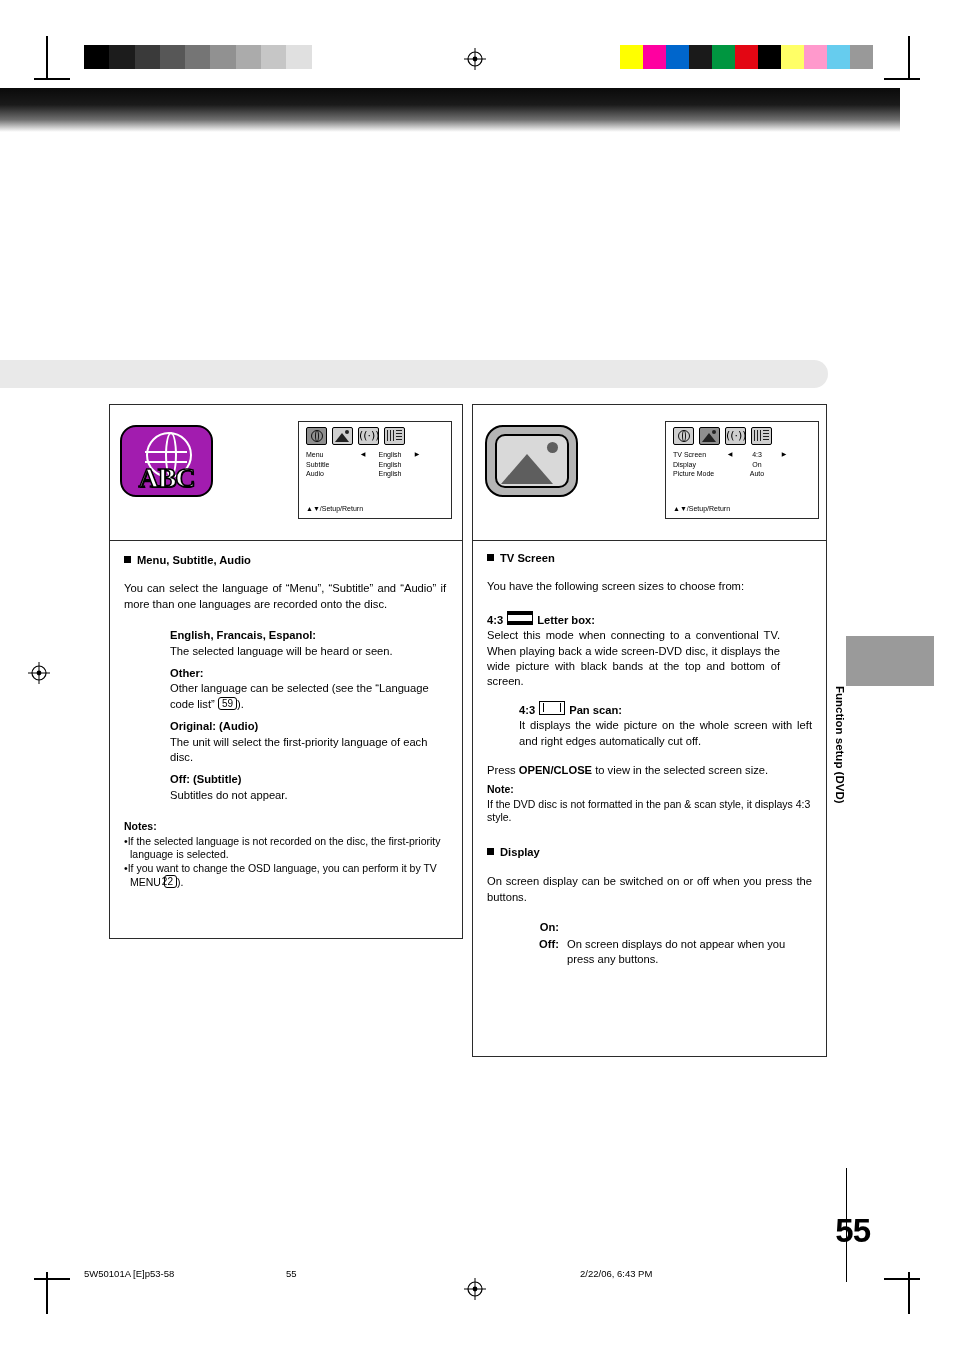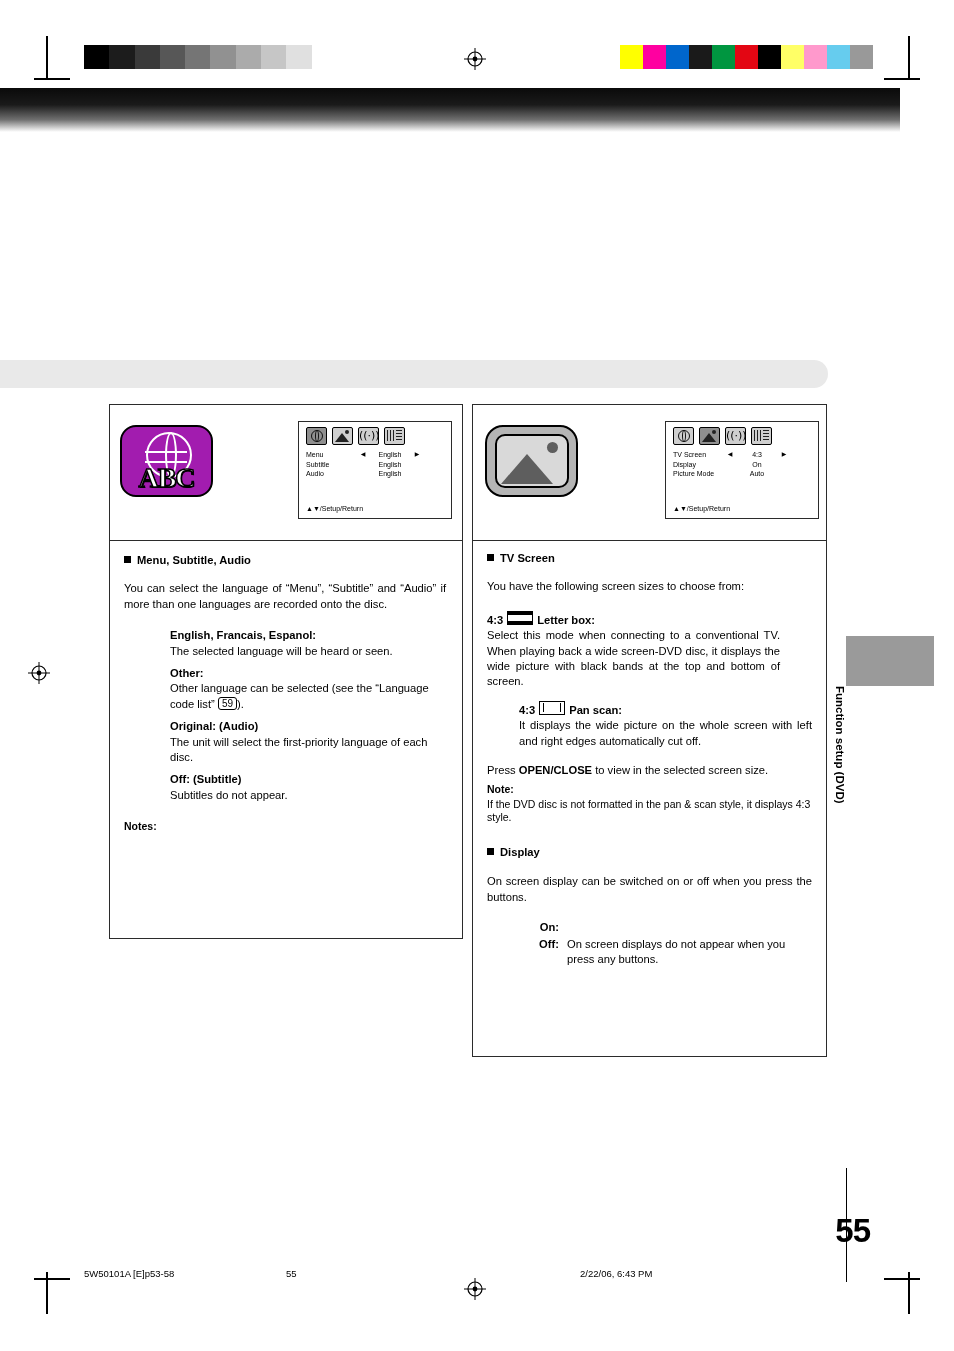--- a/index.html
+++ b/index.html
@@ -538,20 +538,24 @@
         <div class="bold">Original: (Audio)</div>
         <div>The unit will select the first-priority language of each disc.</div>
       </div>
 
       <div class="indent" style="margin-top:7px;">
         <div class="bold">Off: (Subtitle)</div>
         <div>Subtitles do not appear.</div>
       </div>
 
       <div class="notes-title" style="margin-top:16px;">Notes:</div>
+      <div class="notes">
+        <div class="bullet">•<span>If the selected language is not recorded on the disc, the first-priority language is selected.</span></div>
+        <div class="bullet">•<span>If you want to change the OSD language, you can perform it by TV MENU </span><span class="codebox">22</span><span>).</span></div>
+      </div>
     </div>
   </div>
 
   <div class="panel panel-right">
     <div class="panel-divider" style="top:135px;"></div>
 
     <div class="illus-row">
       <div class="tv-box">
         <div class="tv-inner">
           <div class="tv-mountain"></div>

